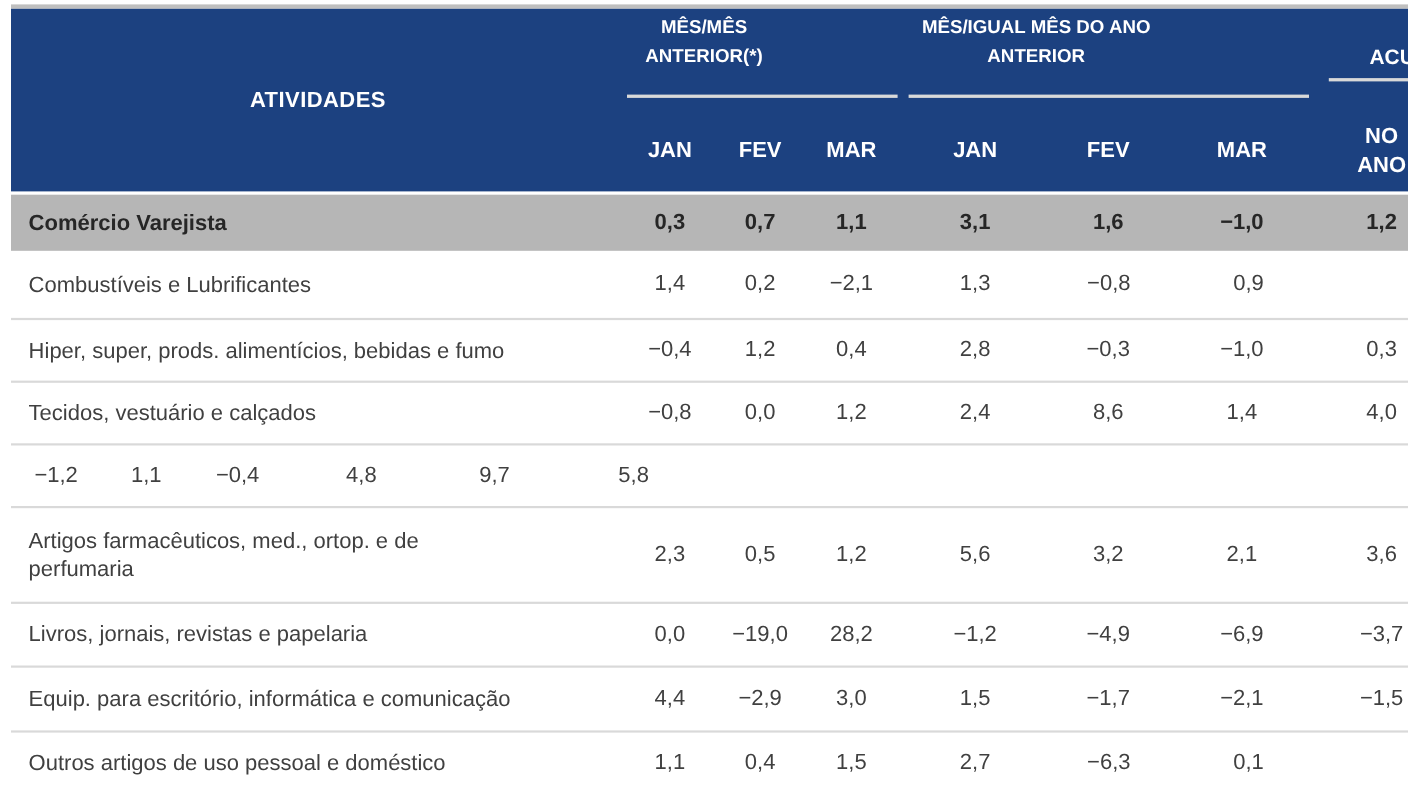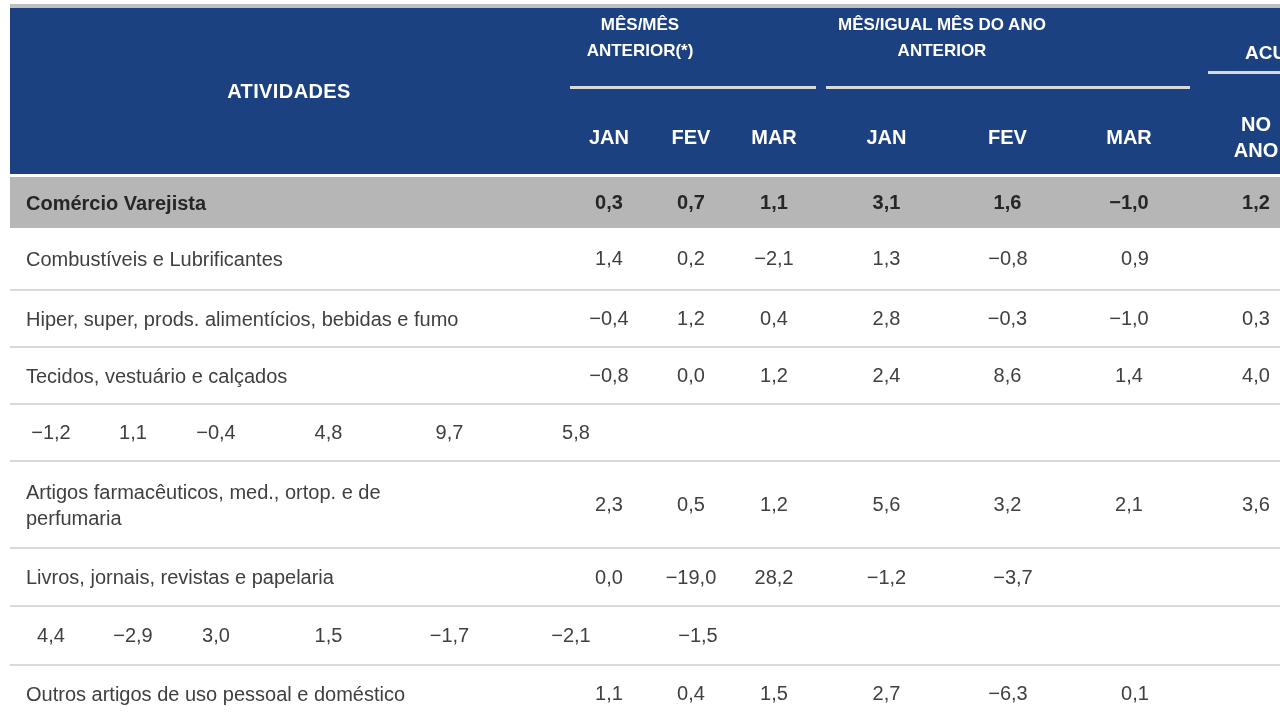--- a/index.html
+++ b/index.html
@@ -218,25 +218,28 @@
     <div class="cell c-v7">3,6</div>
   </div>
 
   <div class="row bordered" style="height:58px">
     <div class="cell c-name name">Livros, jornais, revistas e papelaria</div>
     <div class="cell c-v1">0,0</div>
     <div class="cell c-v2">−19,0</div>
     <div class="cell c-v3">28,2</div>
     <div class="cell c-sp"></div>
     <div class="cell c-v4">−1,2</div>
+    <div class="cell c-v5">−4,9</div>
+    <div class="cell c-v6">−6,9</div>
     <div class="cell c-sp"></div>
     <div class="cell c-v7">−3,7</div>
   </div>
 
   <div class="row bordered" style="height:59px">
+    <div class="cell c-name name">Equip. para escritório, informática e comunicação</div>
     <div class="cell c-v1">4,4</div>
     <div class="cell c-v2">−2,9</div>
     <div class="cell c-v3">3,0</div>
     <div class="cell c-sp"></div>
     <div class="cell c-v4">1,5</div>
     <div class="cell c-v5">−1,7</div>
     <div class="cell c-v6">−2,1</div>
     <div class="cell c-sp"></div>
     <div class="cell c-v7">−1,5</div>
   </div>

